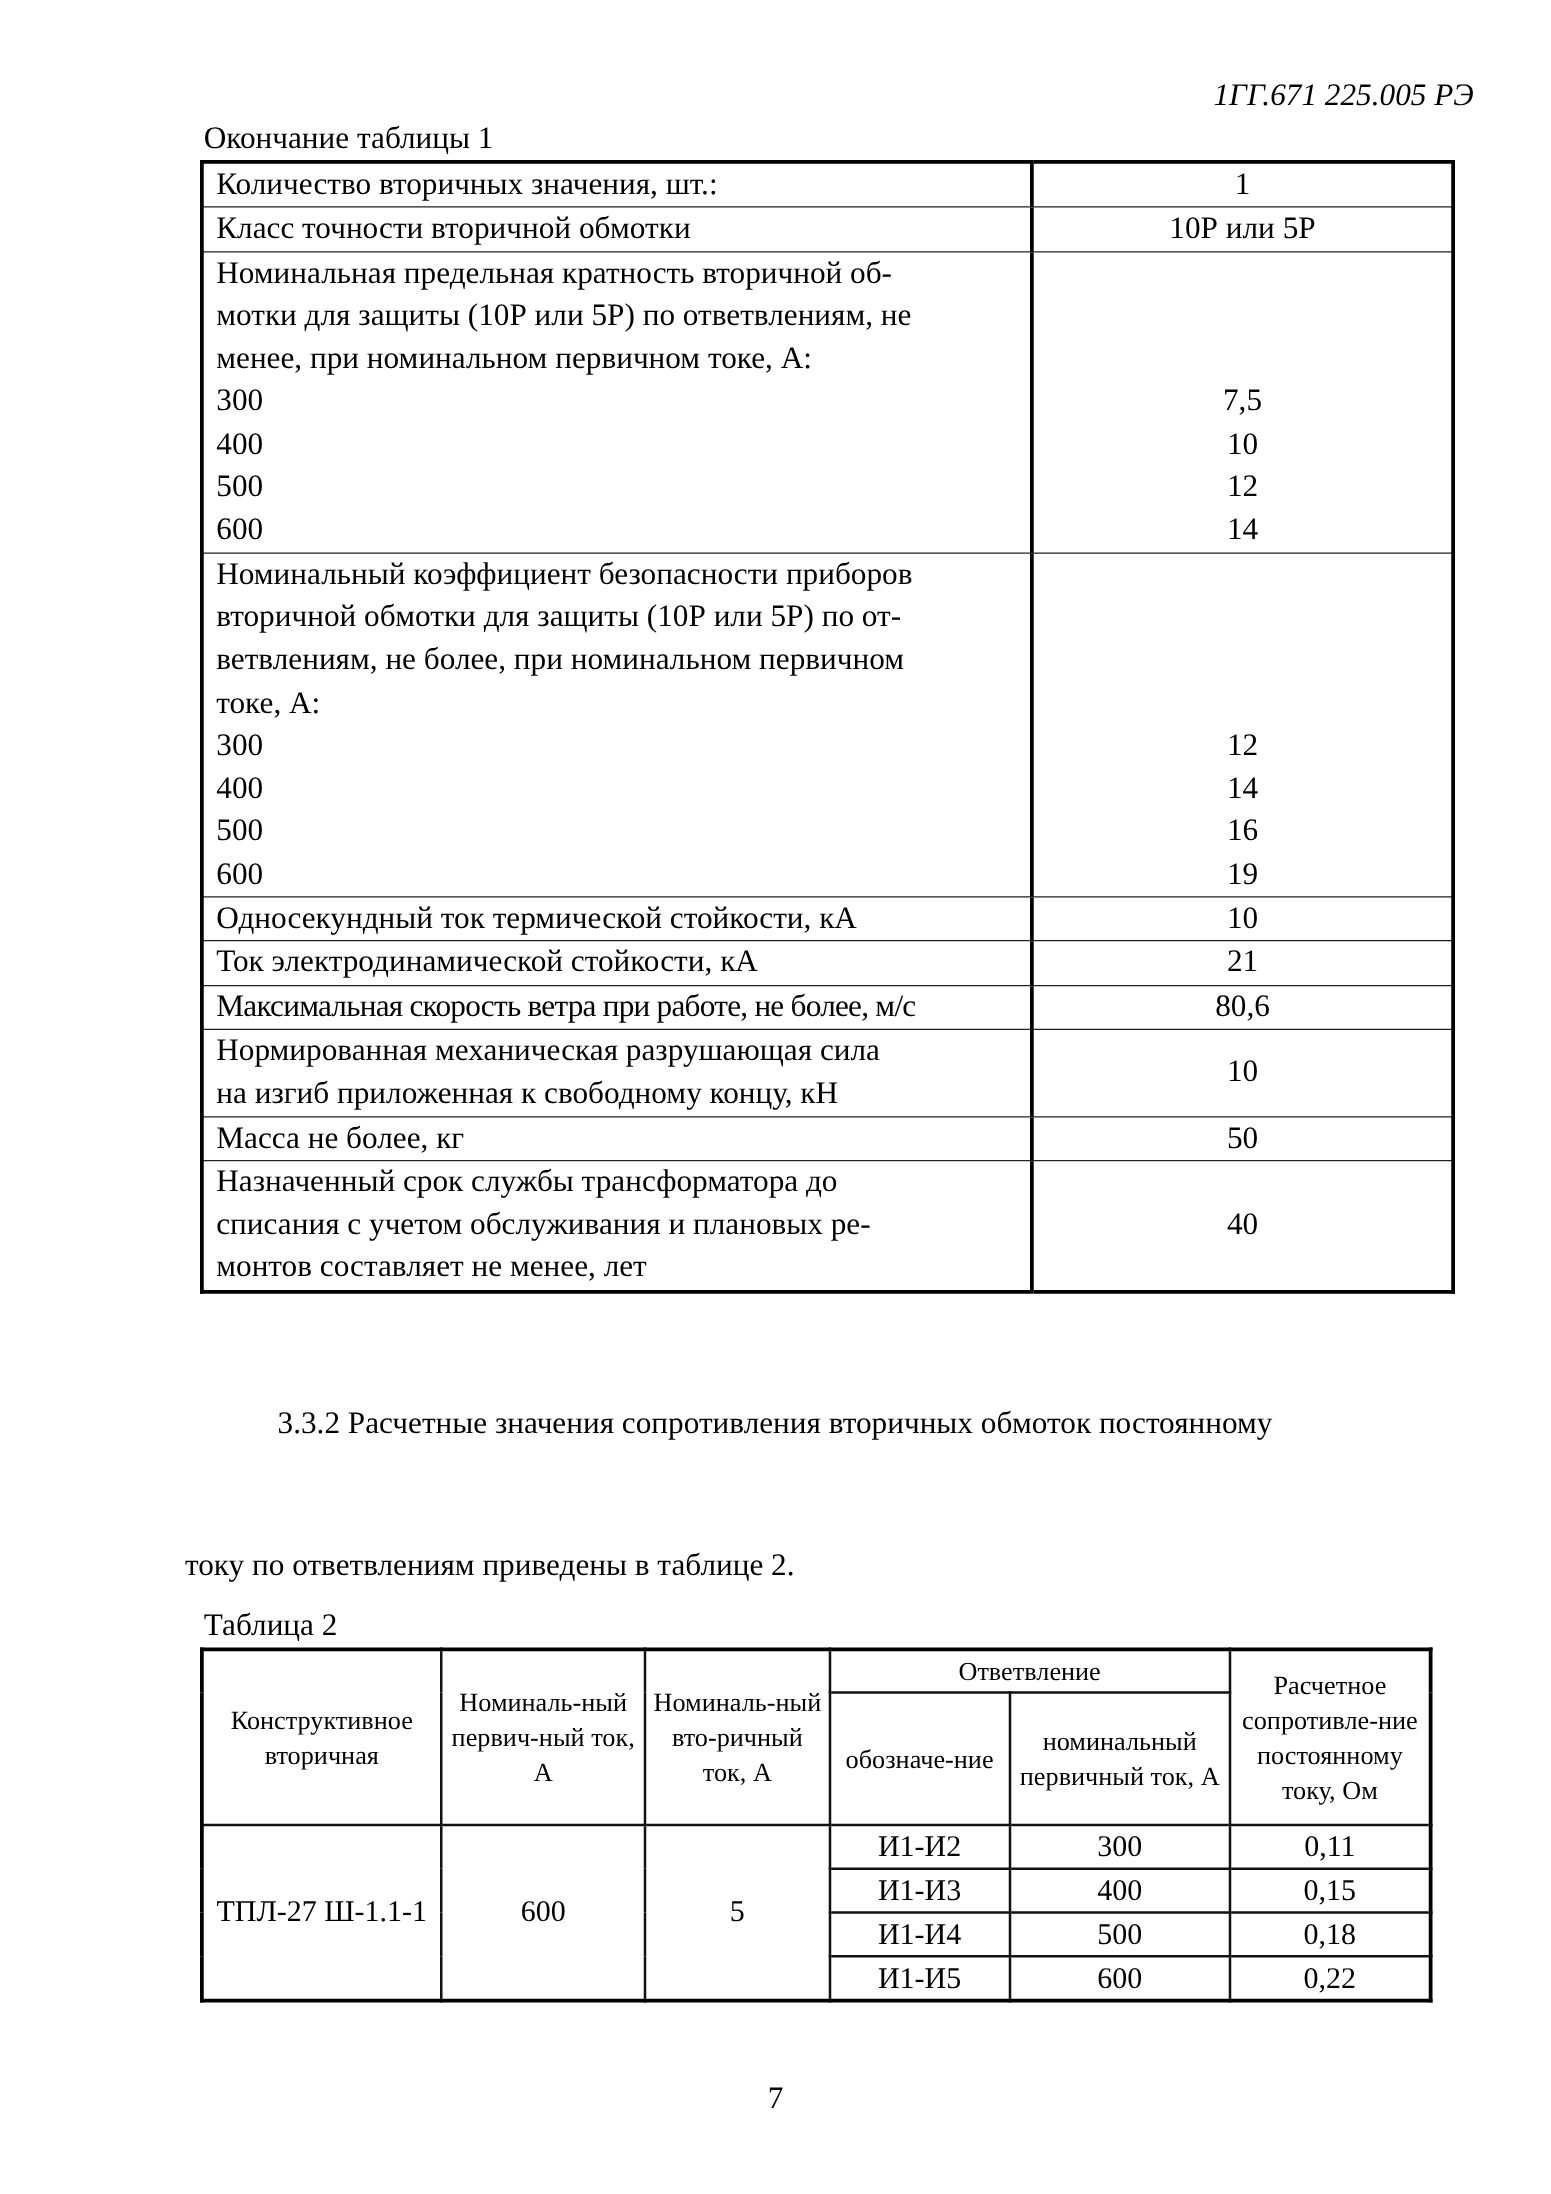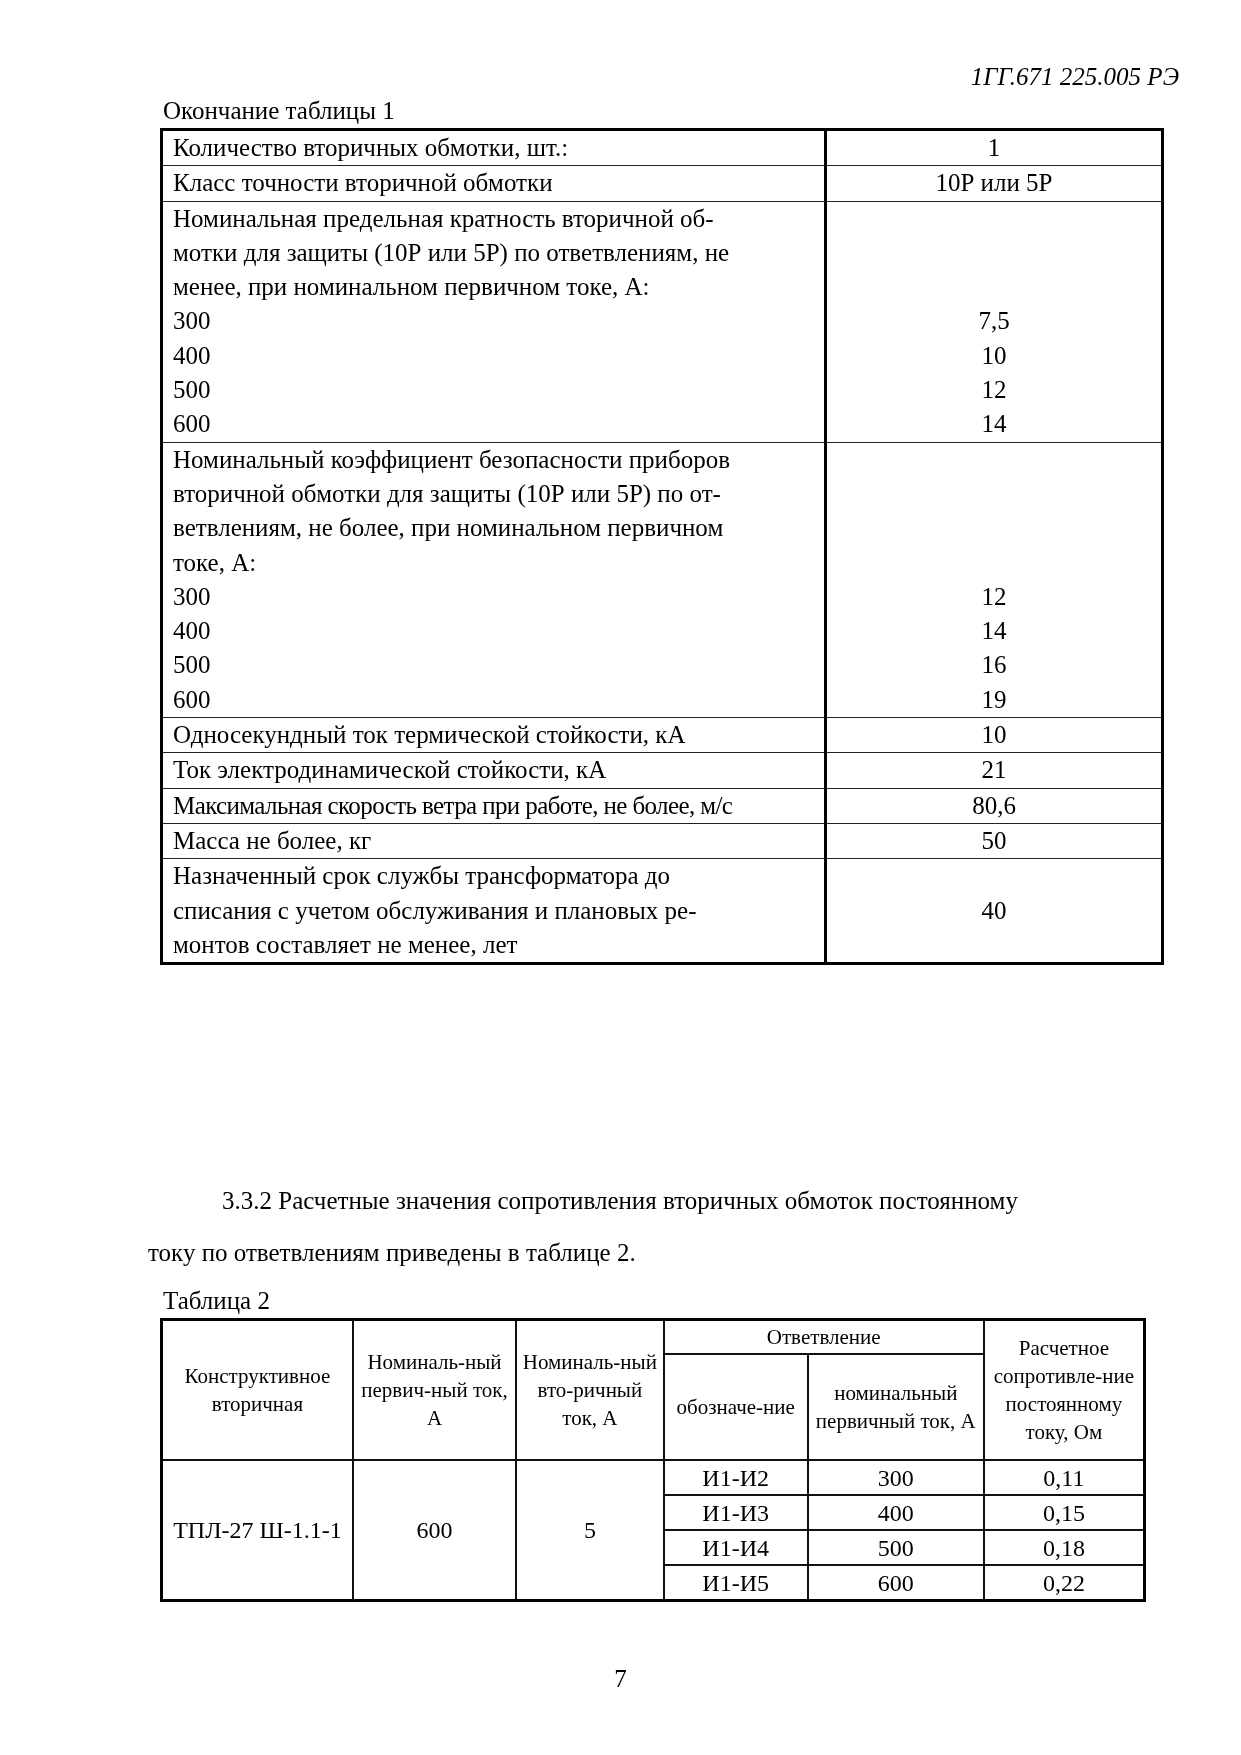--- a/index.html
+++ b/index.html
@@ -23,21 +23,21 @@
   table.t1 td { border: 1.5px solid #222; padding: 0 10px; vertical-align: top; }
   table.t1 td.lbl { width: 641px; border-right: 3px solid #000; }
   table.t1 td.val { text-align: center; }
   table.t1 td.val.mid { vertical-align: middle; }
   table.t1 td.val.bot { vertical-align: bottom; }
   .narrow { letter-spacing: -0.6px; }
   .para {
     position: absolute; left: 148px; width: 1020px;
     font-size: 25px; line-height: 30px;
   }
-  .p1 { top: 1186px; text-indent: 74px; font-family: Liberation Serif, serif; }
+  .p1 { top: 1124px; text-indent: 74px; font-family: Liberation Serif, serif; }
   .p2 { top: 1238px; }
   .t2-caption {
     position: absolute; left: 163px; top: 1286px;
     font-size: 25px; line-height: 30px;
   }
   table.t2 {
     position: absolute; left: 160px; top: 1318px; width: 986px;
     border-collapse: collapse; border: 3px solid #000;
     text-align: center;
   }
@@ -58,21 +58,21 @@
 <body>
 
 <div class="doc-code">1ГГ.671 225.005 РЭ</div>
 
 <div class="t1-caption">Окончание таблицы 1</div>
 
 <table class="t1">
   <tbody id="t1-body">
       <tr>
         <td class="lbl">
-          <div>Количество вторичных обмотки, шт.:</div>
+          <div>Количество вторичных значения, шт.:</div>
         </td>
         <td class="val">
           <div style="min-height: 34.3px;">1</div>
         </td>
       </tr>
       <tr>
         <td class="lbl">
           <div>Класс точности вторичной обмотки</div>
         </td>
         <td class="val">
@@ -140,20 +140,29 @@
       <tr>
         <td class="lbl">
           <div class="narrow">Максимальная скорость ветра при работе, не более, м/с</div>
         </td>
         <td class="val">
           <div style="min-height: 34.3px;">80,6</div>
         </td>
       </tr>
       <tr>
         <td class="lbl">
+          <div>Нормированная механическая разрушающая сила</div>
+          <div>на изгиб приложенная к свободному концу, кН</div>
+        </td>
+        <td class="val mid">
+          <div style="min-height: 34.3px;">10</div>
+        </td>
+      </tr>
+      <tr>
+        <td class="lbl">
           <div>Масса не более, кг</div>
         </td>
         <td class="val">
           <div style="min-height: 34.3px;">50</div>
         </td>
       </tr>
       <tr>
         <td class="lbl">
           <div>Назначенный срок службы трансформатора до</div>
           <div>списания с учетом обслуживания и плановых ре-</div>

